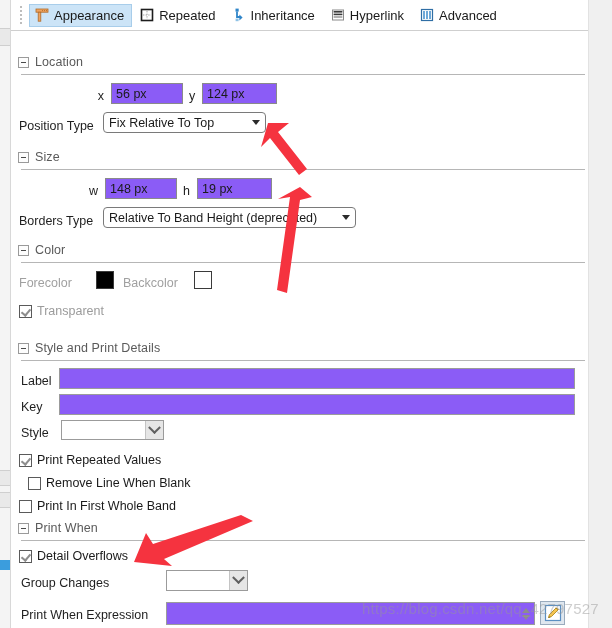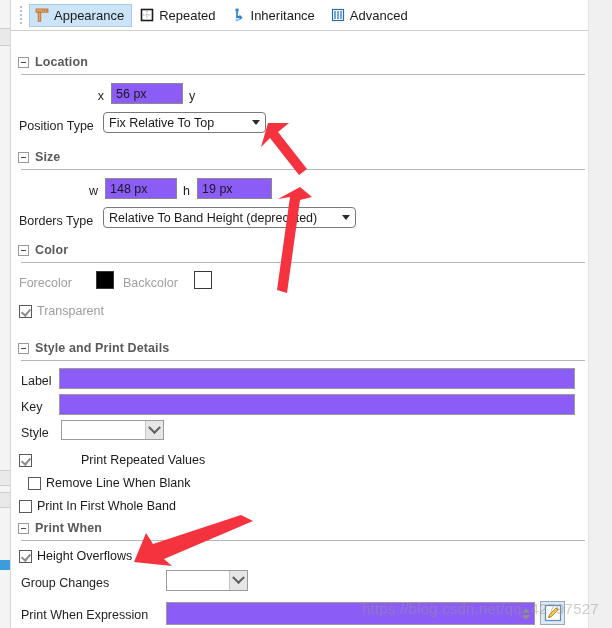--- a/index.html
+++ b/index.html
@@ -88,21 +88,21 @@
     position: absolute; left: 11px; top: 31px;
     width: 577px; height: 597px;
     background: #ffffff;
     box-sizing: border-box;
     overflow: hidden;
   }
 
   .sec-head {
     position: absolute;
     display: flex; align-items: center;
-    font-size: 12.5px; font-weight: bold; color: #5a5a5a;
+    font-size: 12.5px; font-weight: normal; color: #5a5a5a;
     letter-spacing: 0.1px;
     white-space: nowrap;
     justify-content: space-between;
   }
   .collapse-box {
     width: 11px; height: 11px;
     border: 1px solid #9a9a9a;
     background: #fdfdfd;
     margin-right: 6px;
     position: relative;
@@ -308,20 +308,29 @@
     <div class="tab">
       <svg class="ticon" viewBox="0 0 16 16">
         <rect x="4.5" y="1.6" width="3.2" height="3" fill="#2f85c9"></rect>
         <path d="M6 4.6 L6 10 L9.4 10" stroke="#2f85c9" stroke-width="1.8" fill="none"></path>
         <path d="M8.4 7.4 L11.6 10.4 L8.4 13.4 Z" fill="#2f85c9"></path>
         <rect x="4.6" y="11.6" width="3" height="2.6" fill="#8fc2e6"></rect>
       </svg>
       <span class="tlabel">Inheritance</span>
     </div>
 
+    <div class="tab">
+      <svg class="ticon" viewBox="0 0 16 16">
+        <rect x="2.5" y="3" width="11" height="10" fill="#ffffff" stroke="#8a8a8a" stroke-width="1"></rect>
+        <rect x="3.6" y="4" width="8.8" height="1.6" fill="#3a3a3a"></rect>
+        <rect x="3.6" y="6.6" width="8.8" height="1.6" fill="#3a3a3a"></rect>
+        <rect x="3.6" y="9.2" width="8.8" height="1.6" fill="#9f9f9f"></rect>
+      </svg>
+      <span class="tlabel">Hyperlink</span>
+    </div>
 
     <div class="tab">
       <svg class="ticon" viewBox="0 0 16 16">
         <rect x="2.5" y="2.5" width="11" height="11" fill="#ffffff" stroke="#2f6ea5" stroke-width="1.2"></rect>
         <rect x="4" y="4" width="2" height="8" fill="#6ea9d8"></rect>
         <rect x="7" y="4" width="2" height="8" fill="#6ea9d8"></rect>
         <rect x="10" y="4" width="2" height="8" fill="#6ea9d8"></rect>
       </svg>
       <span class="tlabel">Advanced</span>
     </div>
@@ -332,20 +341,21 @@
     <div class="sec-head" style="left:7px; top:24px;">
       <span class="collapse-box"></span>
       <span>Location</span>
     </div>
     <div class="rule" style="left:10px; top:43px; width:564px;"></div>
 
     <span class="lbl" style="left:78px; top:59px; width:15px; text-align:right;">x</span>
     <div class="tfield" style="left:100px; top:52px; width:72px; height:21px;">56 px</div>
 
     <span class="lbl" style="left:178px; top:59px; width:12px;">y</span>
+    <div class="tfield" style="left:191px; top:52px; width:75px; height:21px;">124 px</div>
 
     <span class="lbl" style="left:8px; top:89px;">Position Type</span>
     <div class="combo-tri" style="left:92px; top:81px; width:163px; height:21px;">
       <span class="cval">Fix Relative To Top</span>
       <span class="tri"></span>
     </div>
 
     <div class="sec-head" style="left:7px; top:119px;">
       <span class="collapse-box"></span>
       <span>Size</span>
@@ -394,21 +404,21 @@
     <div class="tfield plain" style="left:48px; top:363px; width:516px; height:21px;"></div>
 
     <span class="lbl" style="left:10px; top:396px;">Style</span>
     <div class="combo-win" style="left:50px; top:389px; width:103px; height:20px;">
       <span class="cval"></span>
       <span class="cbtn">
           <i class="chev"></i>
         </span>
     </div>
 
-    <div class="cbrow" style="left:8px; top:423px;gap:44px;">
+    <div class="cbrow" style="left:8px; top:423px;">
       <span class="cbox checked dimchk"></span>
       <span class="cbtext">Print Repeated Values</span>
     </div>
 
     <div class="cbrow" style="left:8px; top:446px;padding-left:9px;">
       <span class="cbox"></span>
       <span class="cbtext">Remove Line When Blank</span>
     </div>
 
     <div class="cbrow" style="left:8px; top:469px;">
@@ -417,21 +427,21 @@
     </div>
 
     <div class="sec-head" style="left:7px; top:490px;">
       <span class="collapse-box"></span>
       <span>Print When</span>
     </div>
     <div class="rule" style="left:10px; top:509px; width:564px;"></div>
 
     <div class="cbrow" style="left:8px; top:519px;">
       <span class="cbox checked dimchk"></span>
-      <span class="cbtext">Height Overflows</span>
+      <span class="cbtext">Detail Overflows</span>
     </div>
 
     <span class="lbl" style="left:10px; top:546px;">Group Changes</span>
     <div class="combo-win" style="left:155px; top:539px; width:82px; height:21px;">
       <span class="cval"></span>
       <span class="cbtn">
           <i class="chev"></i>
         </span>
     </div>
 

